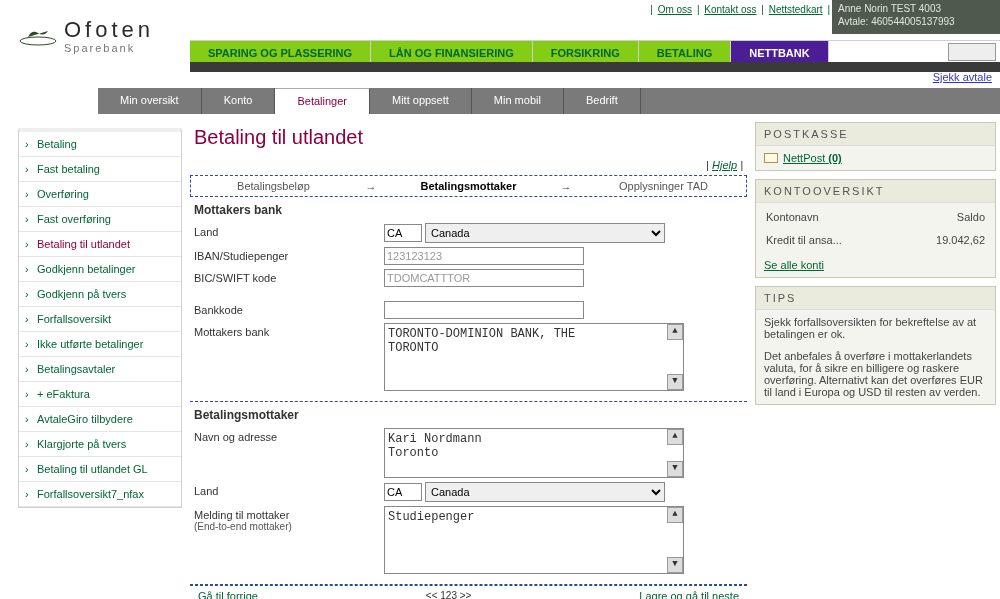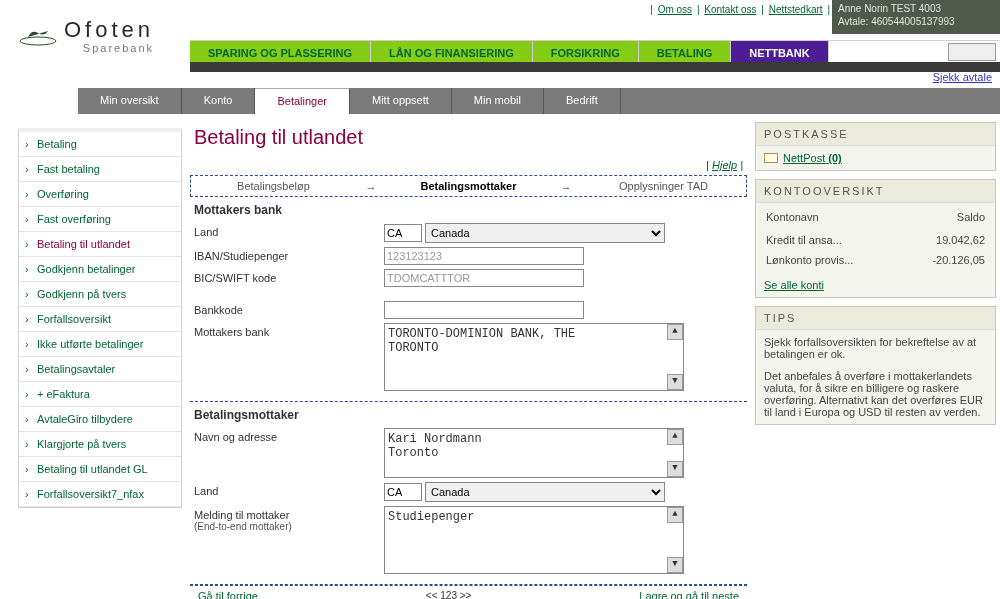--- a/index.html
+++ b/index.html
@@ -2,37 +2,37 @@
 <html><head>
 <meta charset="utf-8">
 <style>
   * { box-sizing: border-box; margin: 0; padding: 0; }
   body { font-family: Verdana, Arial, sans-serif; font-size: 11px; color: #333; background: #fff; width: 1000px; }
   a { color: #006633; text-decoration: underline; cursor: pointer; }
 
   .topbar { position: relative; height: 40px; }
   .logo { position: absolute; left: 18px; top: 18px; display: flex; align-items: center; }
   .logo-icon { width: 40px; height: 22px; margin-right: 6px; }
-  .logo-text { display: flex; flex-direction: column; line-height: 1.1; text-align: right; }
+  .logo-text { display: flex; flex-direction: column; line-height: 1.1; }
   .logo-main { font-size: 22px; letter-spacing: 4px; color: #2a2a2a; font-weight: normal; }
   .logo-sub  { font-size: 11px; letter-spacing: 2px; color: #777; }
 
   .toplinks { position: absolute; right: 170px; top: 4px; font-size: 10px; color: #006633; }
   .toplinks a { margin: 0 2px; }
   .avtale-box { position: absolute; right: 0; top: 0; width: 168px; height: 34px; background: #4f5a4d; color: #e0e6de; font-size: 10px; padding: 2px 6px; line-height: 1.3; }
   .avtale-inner { font-size:10px; }
 
   .main-tabs { margin-left: 190px; height: 32px; border-top: 1px solid #cfcfcf; border-bottom: 10px solid #3a3a3a; display: flex; position: relative; }
   .main-tab { border-right: 1px solid #cfcfcf; padding: 6px 18px; font-size: 11px; font-weight: bold; color: #006633; background: #84cc16; cursor: pointer; white-space: nowrap; }
   .main-tab.active { background: #4c1d95; color: #fff; }
   .bytt-avtale { position: absolute; right: 8px; top: 30px; font-size: 11px; }
   .bytt-avtale a { color: #3333cc; }
   .loggut-box { position:absolute; right:4px; top:2px; width:48px; height:18px; border:1px solid #999; background:#eee; }
 
-  .sub-tabs { margin-left: 78px; margin-top: 16px; background: #7a7a7a; display: flex; height: 26px; }
+  .sub-tabs { margin-left: 98px; margin-top: 16px; background: #7a7a7a; display: flex; height: 26px; }
   .sub-tab { flex: 0 0 auto; padding: 6px 22px; color: #fff; font-size: 11px; border-right: 1px solid #555; cursor: pointer; white-space:nowrap; }
   .sub-tab.active { background: #fff; color: #8a0040; border-top: 1px solid #aaa; }
 
   .layout { display: flex; }
   .leftcol { width: 190px; padding: 8px 8px 8px 18px; }
   .leftmenu { border: 1px solid #d0d0d0; border-top: 4px solid #eee; margin-top: 6px; }
   .leftmenu li { list-style: none; border-bottom: 1px solid #e5e5e5; padding: 6px 6px 6px 18px; position: relative; font-size: 11px; }
   .leftmenu li::before { content: "›"; position: absolute; left: 6px; color: #006633; }
   .leftmenu li.active a { color: #8a0040; }
   .leftmenu li a { text-decoration: none; }
@@ -277,24 +277,20 @@
         <table class="konto-table">
           <tbody>
               <tr>
             <th>Kontonavn</th>
             <th class="r">Saldo</th>
           </tr>
           <tr>
             <td>Kredit til ansa...</td>
             <td class="r">19.042,62</td>
           </tr>
-          <tr>
-            <td>Lønkonto provis...</td>
-            <td class="r">-20.126,05</td>
-          </tr>
         </tbody>
           </table>
         <div class="sealle"><a>Se alle konti</a></div>
       </div>
     </div>
 
     <div class="panel">
       <div class="panel-title">TIPS</div>
       <div class="panel-body">
         <p style="margin-bottom:10px">Sjekk forfallsoversikten for bekreftelse av at betalingen er ok.</p>

